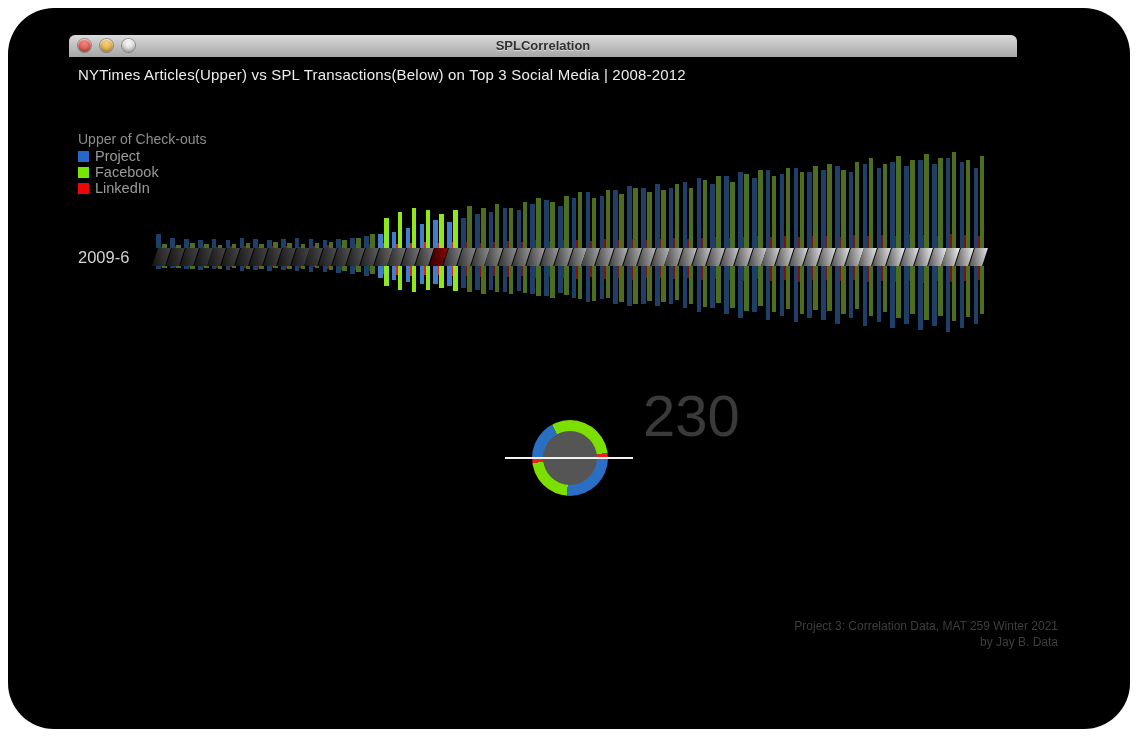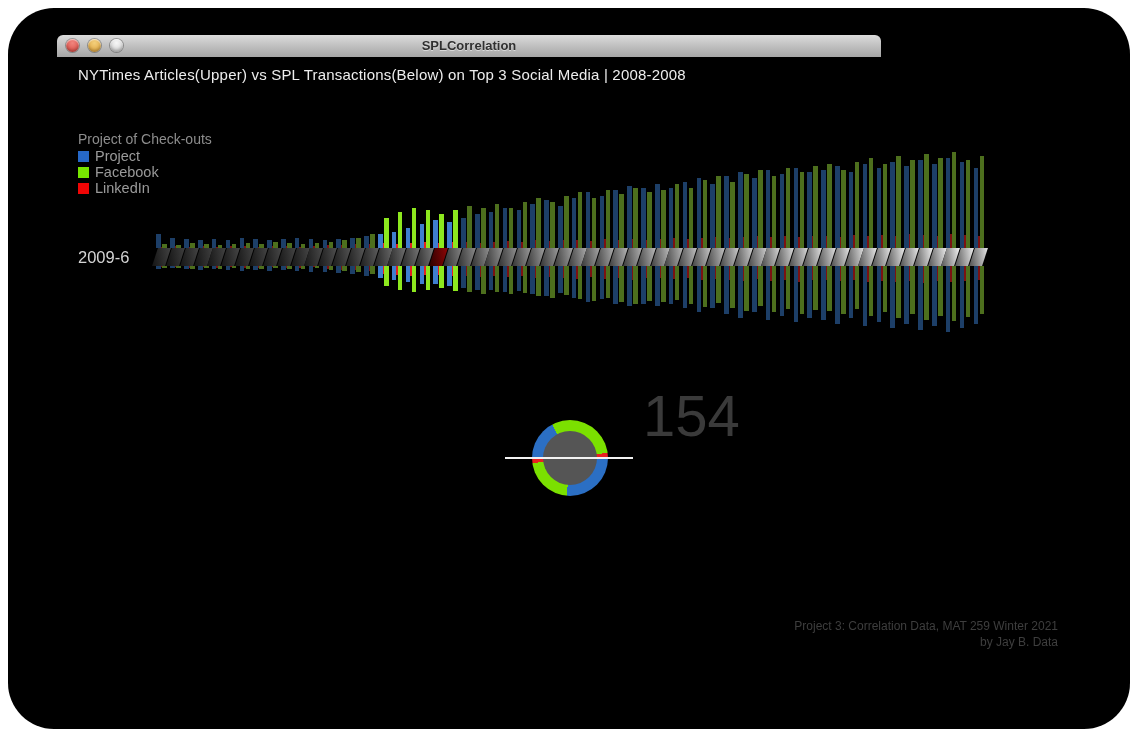--- a/index.html
+++ b/index.html
@@ -1,20 +1,20 @@
 <!DOCTYPE html>
 <html><head>
 <meta charset="utf-8">
 <style>
   html,body{margin:0;padding:0;background:#fff;}
   #screen{position:relative;width:1138px;height:736px;background:#ffffff;overflow:hidden;
           font-family:"Liberation Sans", sans-serif;}
   .blob{position:absolute;left:8px;top:8px;width:1122px;height:721px;background:#000;border-radius:46px;}
   .window{position:absolute;left:49px;top:27px;width:1024px;height:691px;}
-  .titlebar{position:absolute;left:0;top:0;width:824px;height:22px;border-radius:6px 6px 0 0;
+  .titlebar{position:absolute;left:12px;top:0;width:948px;height:22px;border-radius:6px 6px 0 0;
             background:linear-gradient(#dcdcdc,#bdbdbd 55%,#a6a6a6);border-bottom:1px solid #6e6e6e;}
   .lights{position:absolute;left:9px;top:4px;display:flex;gap:9px;}
   .light{width:13px;height:13px;border-radius:50%;box-shadow:inset 0 1px 1px rgba(255,255,255,.6), inset 0 -2px 3px rgba(0,0,0,.25), 0 0 0 1px rgba(0,0,0,.28);}
   .titletext{position:absolute;left:0;right:0;top:3px;text-align:center;font-size:13px;font-weight:bold;
              color:#303030;text-shadow:0 1px 0 rgba(255,255,255,.5);}
   .content{position:absolute;left:0;top:22px;width:1024px;height:669px;background:#000;}
   .heading{position:absolute;left:21px;top:9px;font-size:15px;color:#ededed;letter-spacing:.2px;}
   .legend{position:absolute;left:21px;top:73px;}
   .legend-title{font-size:14px;color:#8d8d8d;line-height:18px;}
   .legend-item{font-size:14.5px;color:#9a9a9a;line-height:16px;display:flex;align-items:center;}
@@ -42,24 +42,24 @@
         <div class="lights">
           <span class="light" style="background: radial-gradient(circle at 50% 30%, rgb(240, 133, 126), rgb(216, 69, 61));"></span>
           <span class="light" style="background: radial-gradient(circle at 50% 30%, rgb(243, 207, 124), rgb(221, 159, 54));"></span>
           <span class="light" style="background: radial-gradient(circle at 50% 30%, rgb(247, 247, 247), rgb(201, 201, 201));"></span>
         </div>
         <div class="titletext">SPLCorrelation</div>
       </div>
 
       <div class="content">
 
-        <div class="heading">NYTimes Articles(Upper) vs SPL Transactions(Below) on Top 3 Social Media | 2008-2008</div>
+        <div class="heading">NYTimes Articles(Upper) vs SPL Transactions(Below) on Top 3 Social Media | 2008-2012</div>
 
         <div class="legend">
-          <div class="legend-title">Project of Check-outs</div>
+          <div class="legend-title">Upper of Check-outs</div>
           <div class="legend-item">
             <span class="swatch" style="background: rgb(38, 104, 200);"></span>
             <span>Project</span>
           </div>
           <div class="legend-item">
             <span class="swatch" style="background: rgb(119, 230, 0);"></span>
             <span>Facebook</span>
           </div>
           <div class="legend-item">
             <span class="swatch" style="background: rgb(240, 5, 5);"></span>
@@ -491,21 +491,21 @@
             <div class="bar" style="left: 824.55px; top: 116px; width: 4.6px; height: 48px; z-index: 3; background: rgb(77, 111, 29);"></div>
             <div class="seg" style="left: 817.15px; top: 98px; width: 12.65px; height: 18px; z-index: 5; background: linear-gradient(65deg, rgb(80, 80, 80), rgb(229, 229, 229));"></div>
           </div>
 
         <div class="hline"></div>
 
         <div class="donut" style="background: conic-gradient(rgb(123, 224, 0) 0deg, rgb(123, 224, 0) 82deg, rgb(232, 32, 32) 82deg, rgb(232, 32, 32) 90deg, rgb(43, 111, 196) 90deg, rgb(43, 111, 196) 185deg, rgb(123, 224, 0) 185deg, rgb(123, 224, 0) 262deg, rgb(232, 32, 32) 262deg, rgb(232, 32, 32) 270deg, rgb(43, 111, 196) 270deg, rgb(43, 111, 196) 332deg, rgb(123, 224, 0) 332deg, rgb(123, 224, 0) 360deg);">
           <div class="donut-hole" style="background: rgb(85, 85, 85);"></div>
         </div>
 
-        <div class="bignum num-upper">154</div>
+        <div class="bignum num-upper">230</div>
 
         <div class="footer">
           <div>Project 3: Correlation Data, MAT 259 Winter 2021</div>
           <div>by Jay B. Data</div>
         </div>
 
       </div>
     </div>
   </div>
 </div>

